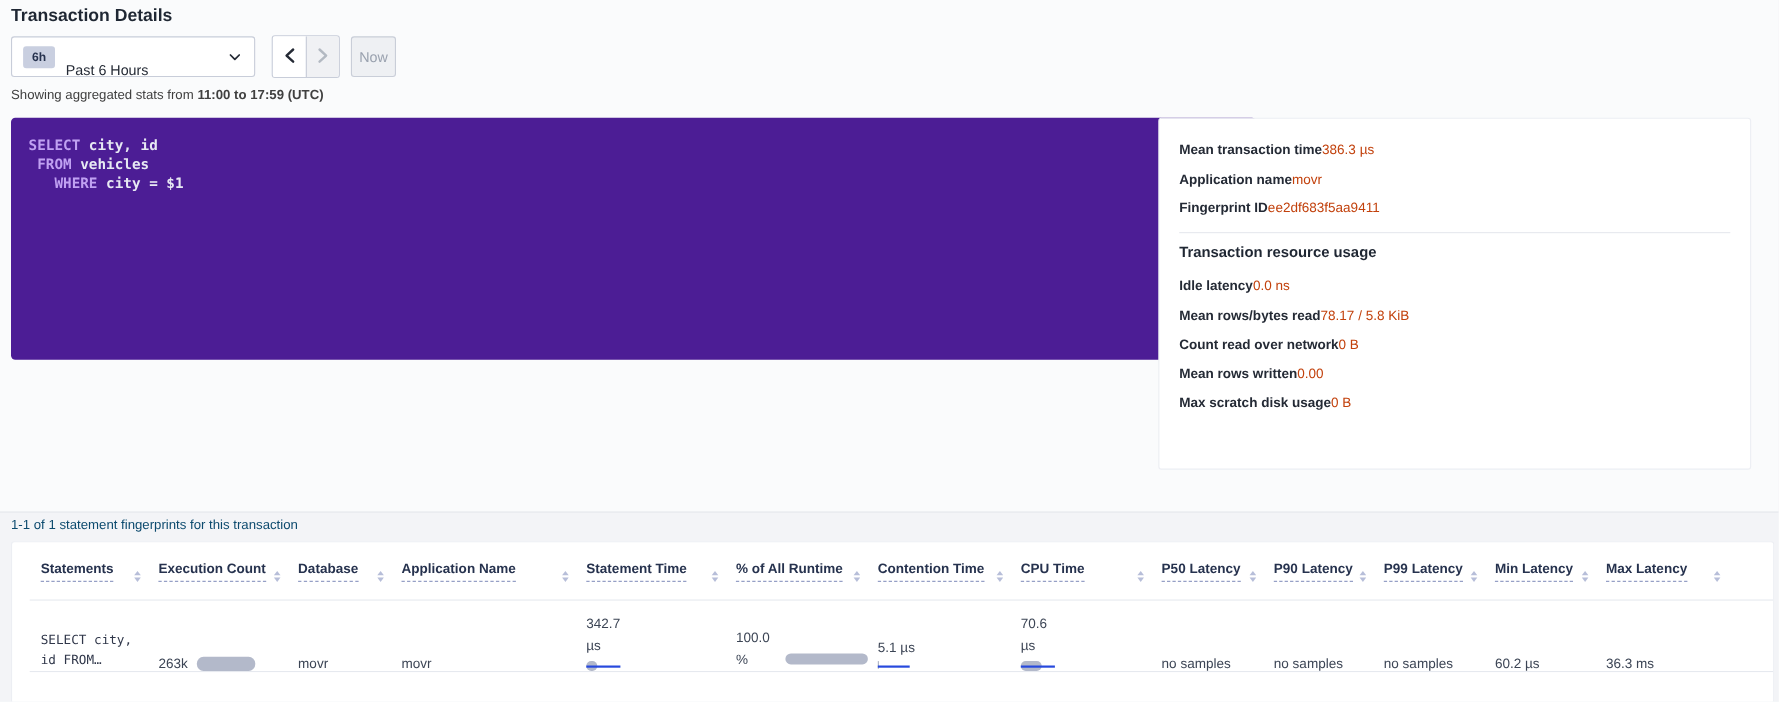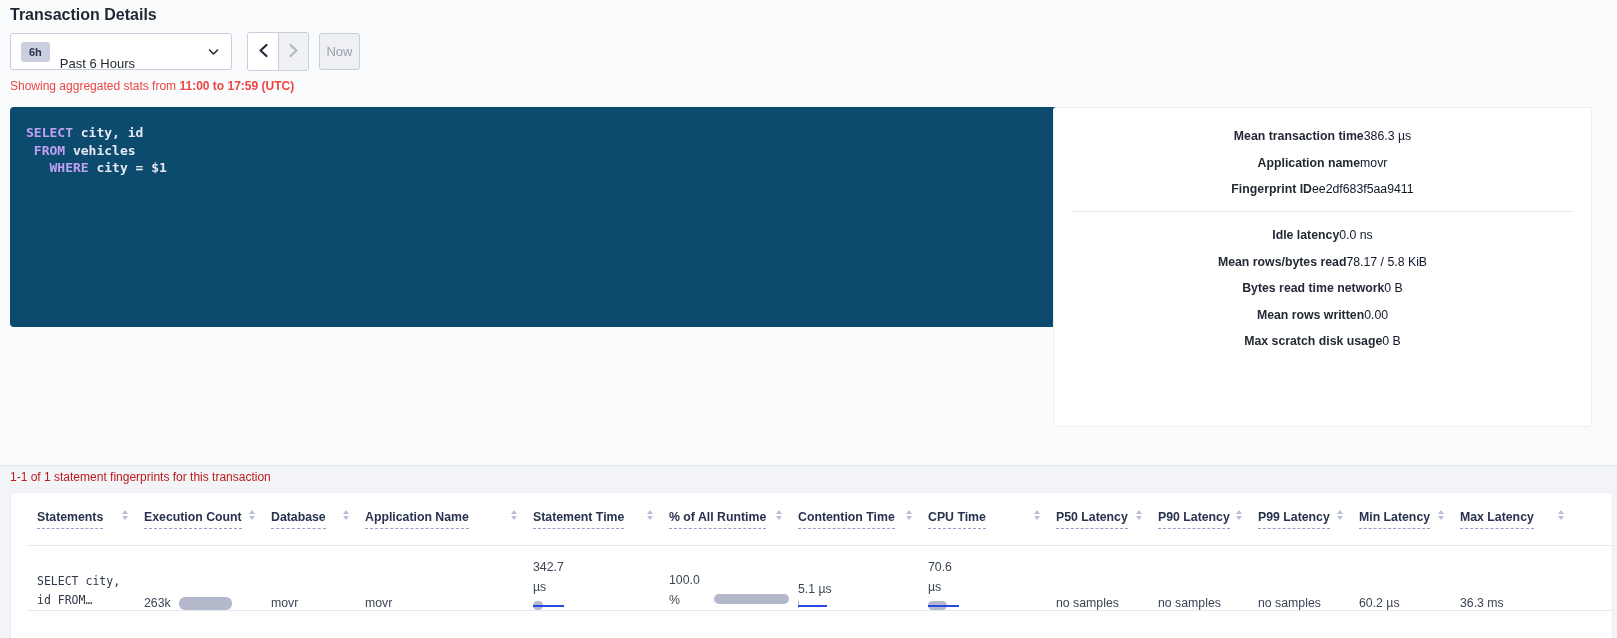--- a/index.html
+++ b/index.html
@@ -14,42 +14,42 @@
   
   .controls-row { position:absolute; left:10px; top:32px; display:flex; align-items:center; }
   .range-select { width:222px; height:37px; background:#fff; border:1px solid #c8cdd9; border-radius:3px; display:flex; align-items:center; padding:0 12px 0 10px; cursor:pointer; }
   .range-badge { background:#c9cfe0; color:#26324e; font-size:11px; font-weight:700; border-radius:3px; padding:4px 8px; }
   .range-label { font-size:13px; margin-left:10px; color:#242a35;margin-top:24px; }
   .chev { margin-left:auto; display:flex; }
   .arrow-group { display:flex; margin-left:15px; border:1px solid #c8cdd9; border-radius:3px; overflow:hidden; }
   .arrow-btn { width:30px; height:37px; display:flex; align-items:center; justify-content:center; border:none; background:#fff; cursor:pointer; }
   .arrow-btn.next { background:#f0f1f4; border-left:1px solid #c8cdd9; cursor:default; }
   .now-btn { margin-left:10px; height:37px; width:41px; background:#eef0f3; border:1px solid #c9ced8; border-radius:3px; color:#9aa2af; font-size:13px; font-family:"Liberation Sans",sans-serif; cursor:default; }
-  .stats-caption { position:absolute; left:10px; top:79px; font-size:12px; color:#ef4444; }
+  .stats-caption { position:absolute; left:10px; top:79px; font-size:12px; color:#404040; }
   .stats-caption b { font-weight:700; }
 
   
-  .sql-card { position:absolute; left:10px; top:107px; width:1132px; height:220px; background:#0c4a6e; border-radius:4px; padding:17px 16px; }
+  .sql-card { position:absolute; left:10px; top:107px; width:1132px; height:220px; background:#4c1d95; border-radius:4px; padding:17px 16px; }
   .sql-line { font-family:"DejaVu Sans Mono", monospace; font-size:13px; font-weight:600; line-height:17.5px; color:#e7e9f3; white-space:pre; }
   .sql-line .kw { color:#c0a1f2; }
 
   
   .details-panel { position:absolute; left:1053px; top:107px; width:539px; height:320px; background:#fff; border:1px solid #eceef3; border-radius:3px; padding:15px 18px; }
-  .stat-row { display:flex; justify-content:center; align-items:center; height:26.4px; }
+  .stat-row { display:flex; justify-content:flex-start; align-items:center; height:26.4px; }
   .stat-label { font-size:12.3px; font-weight:700; color:#242a35; }
-  .stat-value { font-size:12.3px; color:#0f172a; }
+  .stat-value { font-size:12.3px; color:#c2410c; }
   .panel-divider { border:none; border-top:1px solid #e6e8ee; margin:9px 0 10px 0; }
   .panel-subtitle { font-size:13.5px; font-weight:700; color:#1f2733; margin:4px 0 10px 0; }
 
   
-  .fingerprints-caption { position:absolute; left:10px; top:470px; font-size:12px; color:#b91c1c; }
+  .fingerprints-caption { position:absolute; left:10px; top:470px; font-size:12px; color:#0c4a6e; }
   .table-card { position:absolute; left:10px; top:492px; width:1603px; height:146px; background:#fff; border:1px solid #eceef3; border-radius:3px 3px 0 0; border-bottom:none; overflow:hidden; }
   .t-inner { margin-left:16px; }
   .t-header { display:flex; align-items:center; height:53px; padding-left:10px; border-bottom:1px solid #e6e9ef; }
-  .th { display:flex; align-items:flex-start; cursor:pointer; }
+  .th { display:flex; align-items:flex-end; cursor:pointer; }
   .th-label { font-size:12.3px; font-weight:700; color:#26324e; padding-bottom:4px; border-bottom:1px dashed #96a0c6; white-space:nowrap; }
   .sort-icon { display:inline-flex; flex-direction:column; margin-left:auto; margin-right:16px; }
   .tri { width:0; height:0; border-left:3.5px solid transparent; border-right:3.5px solid transparent; }
   .tri-up { border-bottom:4.5px solid #b7bed9; margin-bottom:2px; }
   .tri-down { border-top:4.5px solid #b7bed9; }
 
   .t-row { display:flex; align-items:flex-end; height:65px; padding-left:10px; border-bottom:1px solid #e6e9ef; }
   .td { font-size:12.3px; color:#3c4555; }
   .cw0{width:107px}.cw1{width:127px}.cw2{width:94px}.cw3{width:168px}.cw4{width:136px}
   .cw5{width:129px}.cw6{width:130px}.cw7{width:128px}.cw8{width:102px}.cw9{width:100px}
@@ -126,31 +126,32 @@
           <div class="stat-row">
             <span class="stat-label">Application name</span>
             <span class="stat-value">movr</span>
           </div>
           <div class="stat-row">
             <span class="stat-label">Fingerprint ID</span>
             <span class="stat-value">ee2df683f5aa9411</span>
           </div>
         </div>
       <hr class="panel-divider">
+      <div class="panel-subtitle">Transaction resource usage</div>
       <div>
           <div class="stat-row">
             <span class="stat-label">Idle latency</span>
             <span class="stat-value">0.0 ns</span>
           </div>
           <div class="stat-row">
             <span class="stat-label">Mean rows/bytes read</span>
             <span class="stat-value">78.17 / 5.8 KiB</span>
           </div>
           <div class="stat-row">
-            <span class="stat-label">Bytes read time network</span>
+            <span class="stat-label">Count read over network</span>
             <span class="stat-value">0 B</span>
           </div>
           <div class="stat-row">
             <span class="stat-label">Mean rows written</span>
             <span class="stat-value">0.00</span>
           </div>
           <div class="stat-row">
             <span class="stat-label">Max scratch disk usage</span>
             <span class="stat-value">0 B</span>
           </div>

